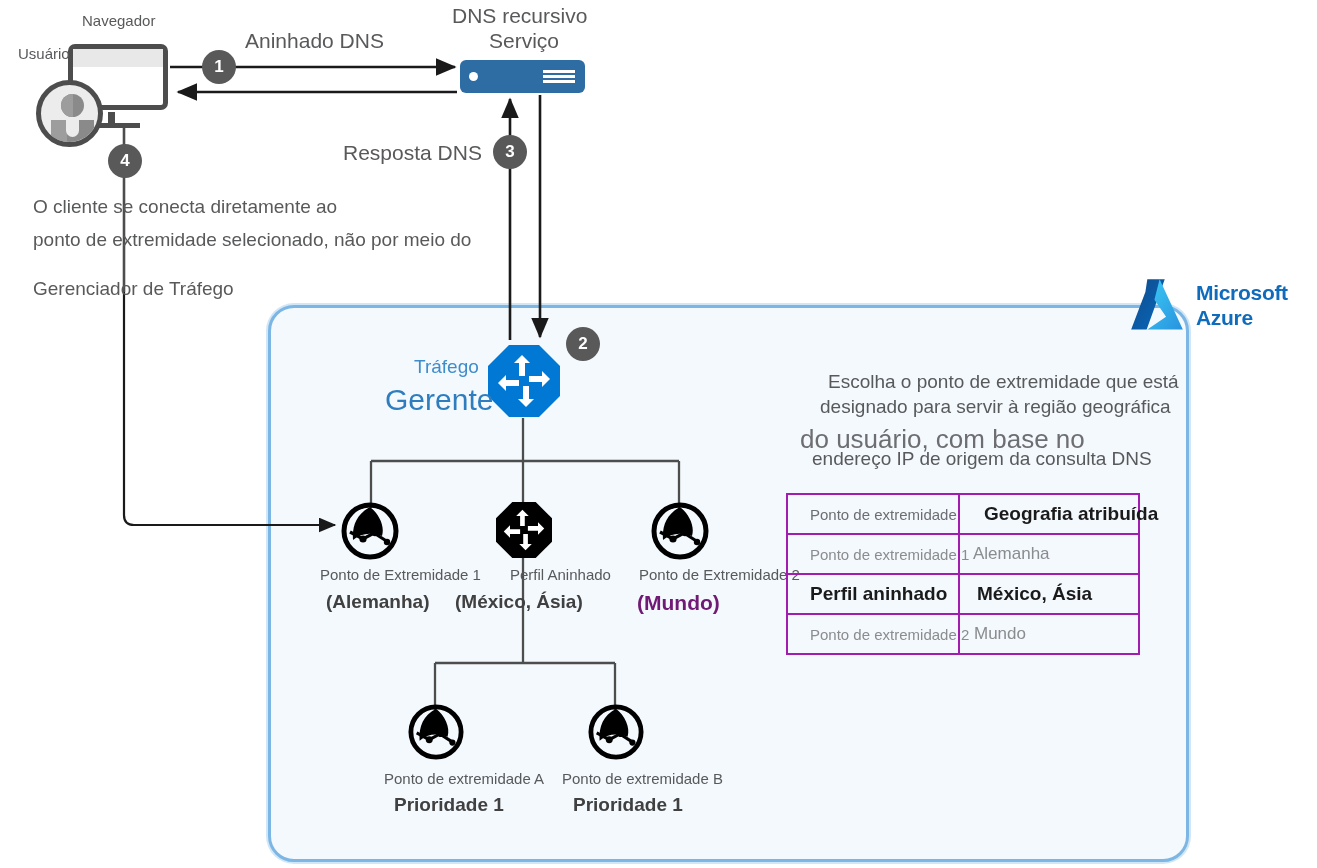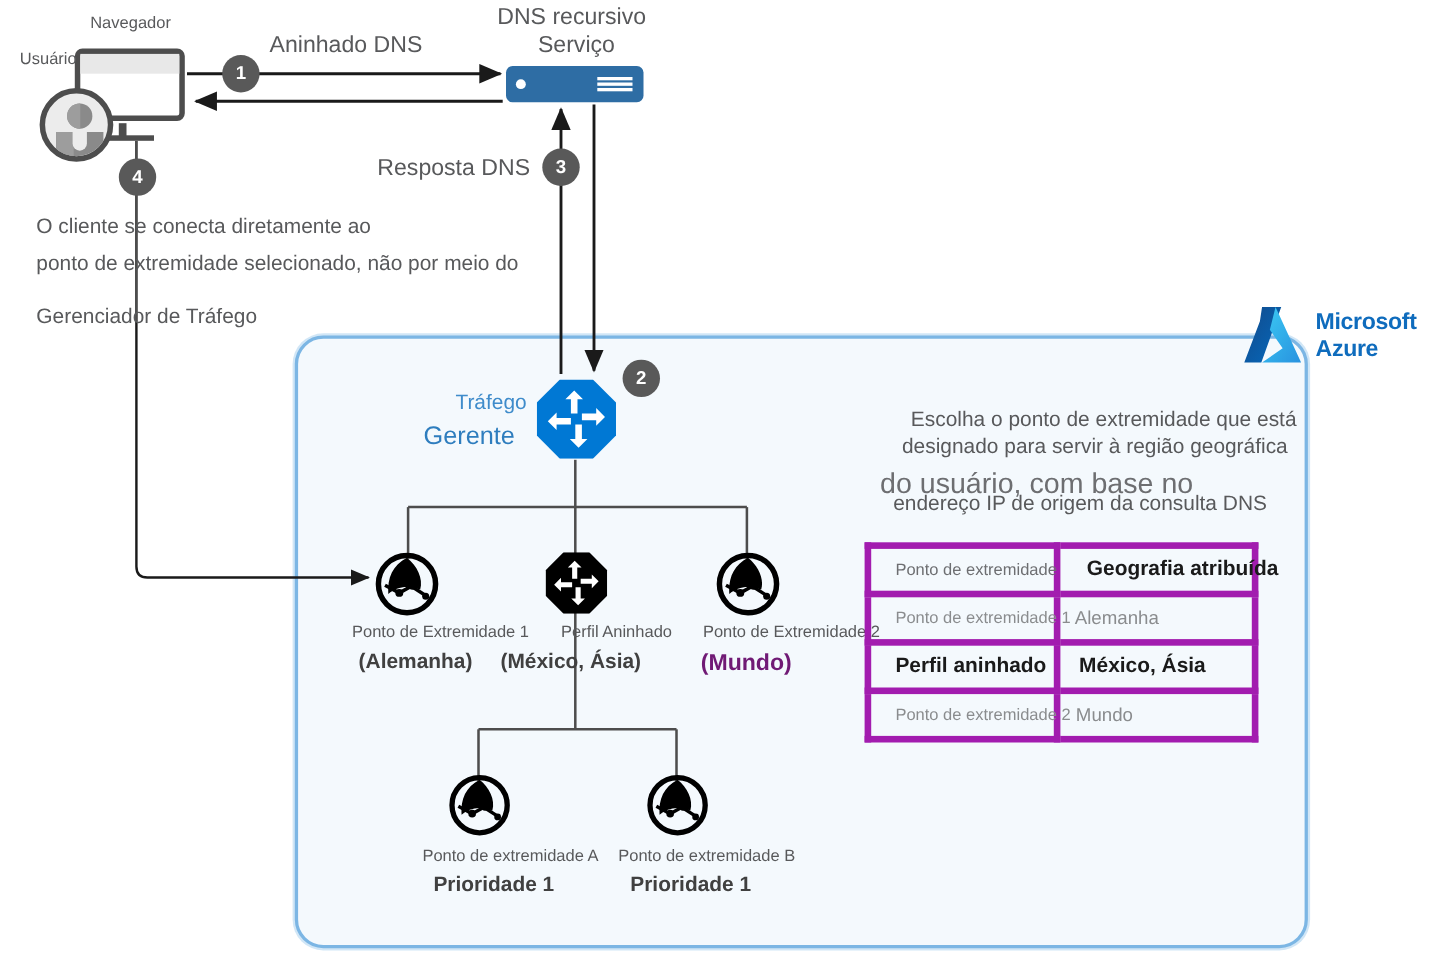--- a/index.html
+++ b/index.html
@@ -53,21 +53,21 @@
   
   .server{position:absolute;left:460px;top:60px;width:125px;height:33px;
     background:#2e6da4;border-radius:6px;}
   .server-dot{position:absolute;left:9px;top:12px;width:9px;height:9px;border-radius:50%;background:#ffffff;}
   .server-bars{position:absolute;right:10px;top:10px;width:32px;height:14px;}
   .server-bars i{display:block;height:3px;background:#ffffff;margin-bottom:2px;}
 
   
   .tbl{position:absolute;left:786px;top:493px;width:352px;border-collapse:collapse;
     table-layout:fixed;}
-  .tbl td{border:6px solid #a21caf;height:38px;padding:0 8px;vertical-align:middle;
+  .tbl td{border:2px solid #a21caf;height:38px;padding:0 8px;vertical-align:middle;
     position:relative;overflow:visible;}
   .tbl col.c1{width:172px;}
   .tbl col.c2{width:180px;}
   .cell-txt{position:absolute;left:8px;top:50%;transform:translateY(-50%);white-space:nowrap;}
   .hdr-a{font-size:15px;color:#6d6e71;left:22px;}
   .hdr-b{font-size:19px;color:#1a1a1a;font-weight:bold;margin-left:16px;}
   .r-light{font-size:15px;color:#8a8c8e;left:22px;}
   .r-lightv{font-size:17px;color:#8a8c8e;}
   .r-bold{font-size:19px;color:#1a1a1a;font-weight:bold;left:22px;}
   .r-boldv{font-size:19px;color:#1a1a1a;font-weight:bold;}
@@ -163,21 +163,21 @@
   <svg class="abs" style="left:488px;top:345px;width:72px;height:72px;" viewBox="0 0 72 72">
     <path d="M21,0 L51,0 L72,21 L72,51 L51,72 L21,72 L0,51 L0,21 Z" fill="#0078d4"></path>
     <g fill="#ffffff">
       <path d="M34,10 L42,18 L37,18 L37,31 L31,31 L31,18 L26,18 Z"></path>
       <path d="M10,38 L18,30 L18,35 L31,35 L31,41 L18,41 L18,46 Z"></path>
       <path d="M62,34 L54,42 L54,37 L41,37 L41,31 L54,31 L54,26 Z"></path>
       <path d="M38,62 L30,54 L35,54 L35,41 L41,41 L41,54 L46,54 Z"></path>
     </g>
   </svg>
   <span class="t t-mid t-bluelight" style="left:414px;top:356px;">Tráfego</span>
-  <span class="t t-big t-bluedark" style="left:385px;top:383px;font-size:23px;">Gerente</span>
+  <span class="t t-big t-bluedark" style="left:385px;top:383px;font-size:30px;">Gerente</span>
 
   <span class="t" style="left:828px;top:371px;font-size:19px;">Escolha o ponto de extremidade que está</span>
   <span class="t" style="left:820px;top:396px;font-size:19px;text-align:right;">designado para servir à região geográfica</span>
   <span class="t" style="left:800px;top:425px;font-size:26px;color:#6d6e71;">do usuário, com base no</span>
   <span class="t" style="left:812px;top:448px;font-size:19px;">endereço IP de origem da consulta DNS</span>
 
   <svg class="abs" style="left:341px;top:502px;width:58px;height:58px;" viewBox="0 0 58 58">
     <circle cx="29" cy="29" r="26" fill="none" stroke="#000" stroke-width="5"></circle>
     <path d="M29,5 C16,12 11,23 12,38 C20,31 30,30 41,34 C44,24 38,12 29,5 Z" fill="#000"></path>
     <path d="M9,30 L22,37 L33,31 L47,40" stroke="#000" stroke-width="3.2" fill="none"></path>

